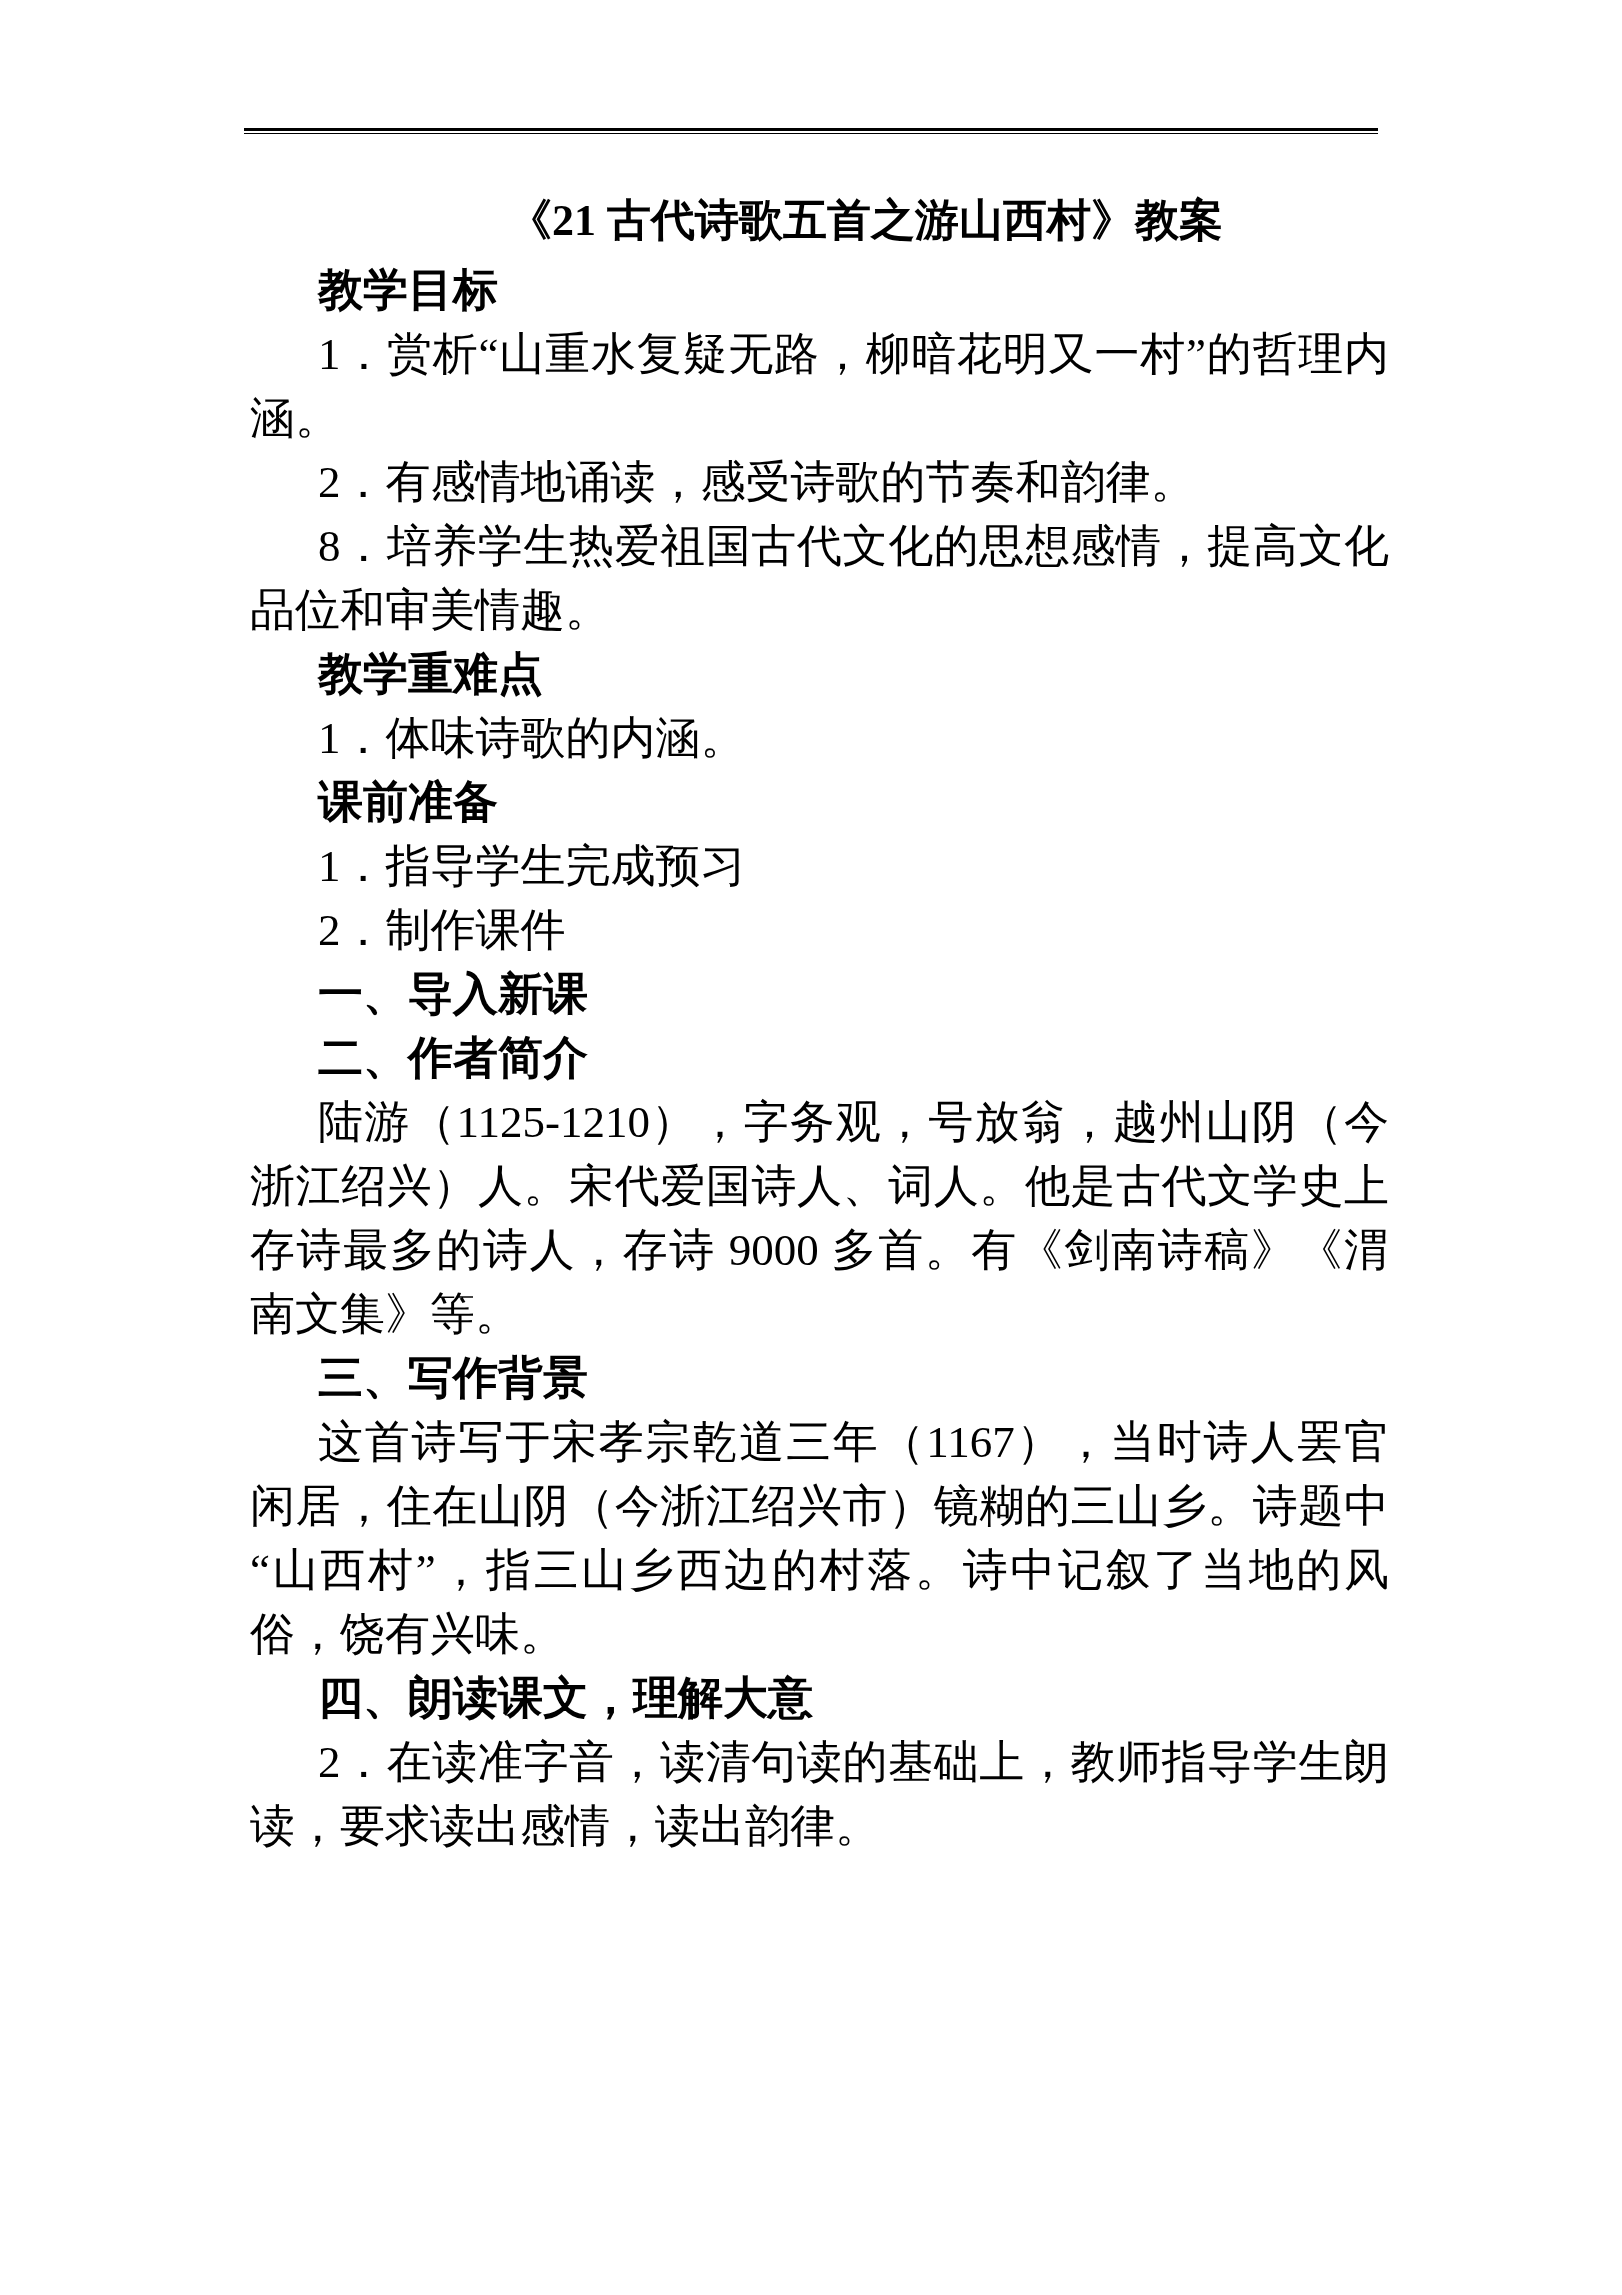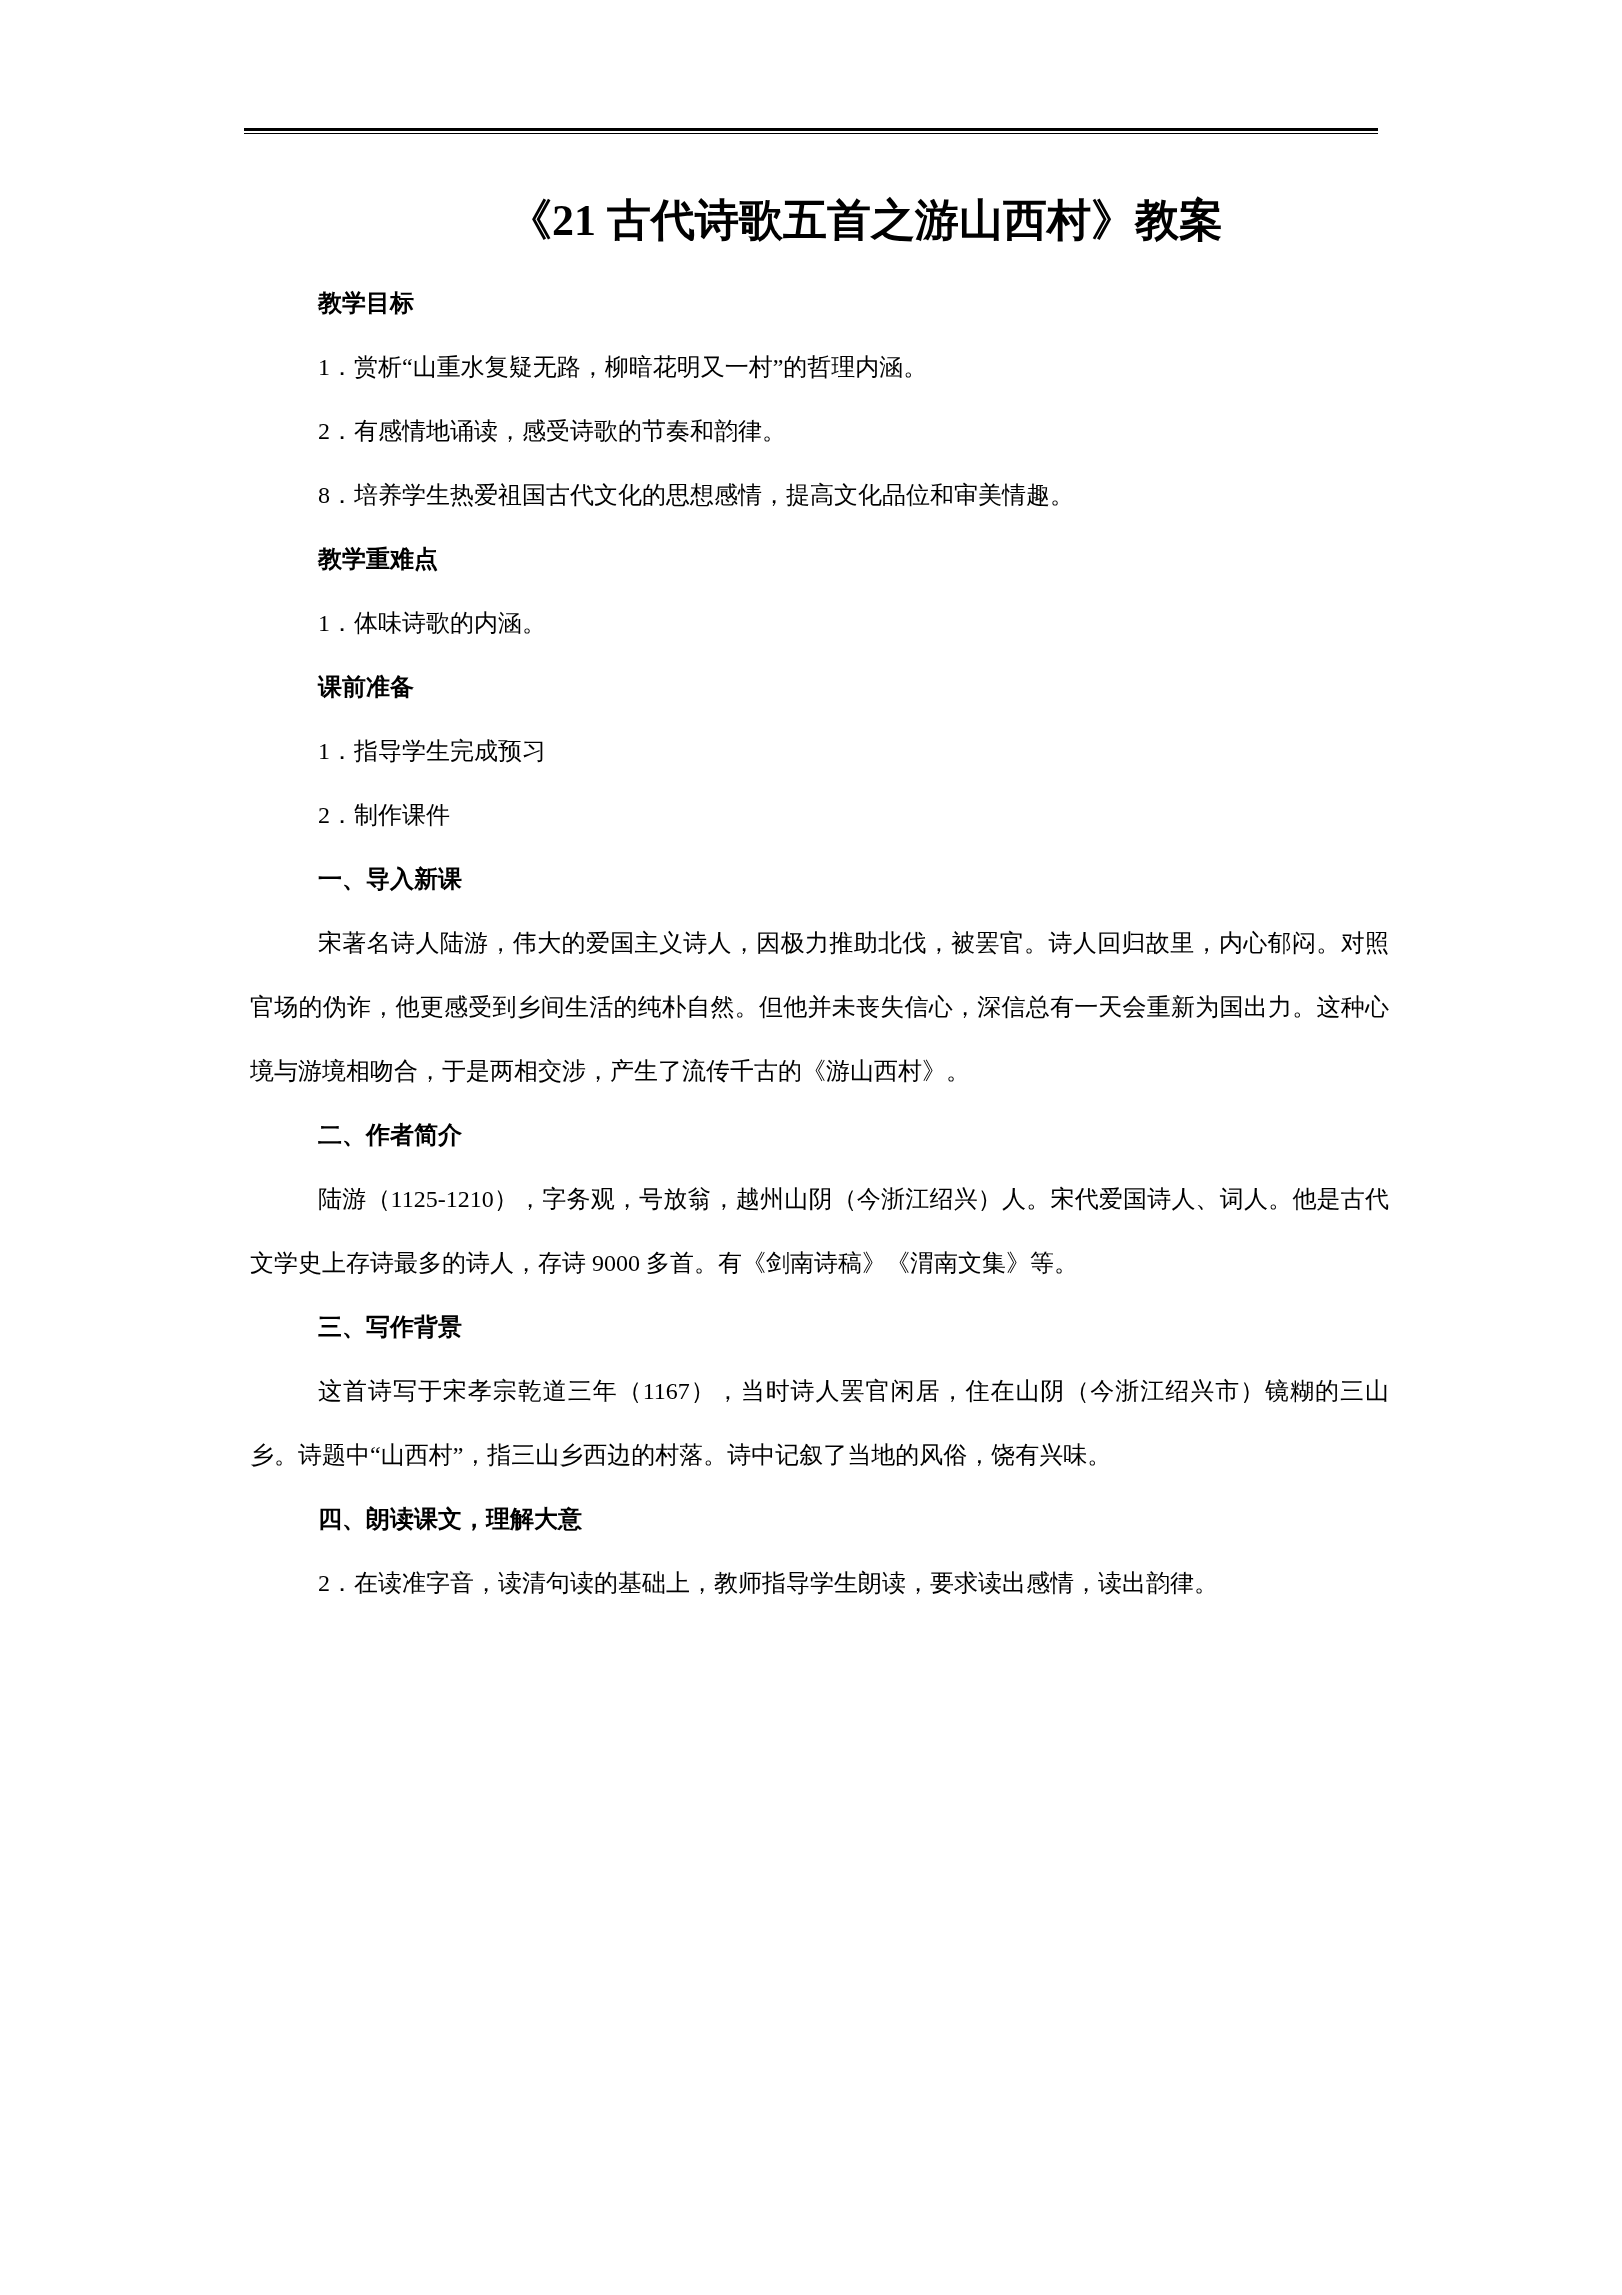--- a/index.html
+++ b/index.html
@@ -35,23 +35,23 @@
     font-size: 44px;
     line-height: 55px;
     font-weight: bold;
     text-align: center;
     text-indent: 88px;
     white-space: nowrap;
   }
   .doc-body {
     position: absolute;
     left: 250px;
-    top: 271px;
+    top: 258px;
     width: 1139px;
-    font-size: 24px;
+    font-size: 45px;
     line-height: 64px;
     text-align: justify;
   }
   .doc-body p {
     margin: 0;
     padding: 0;
     text-indent: 68px;
   }
   .doc-body p.heading {
     font-weight: bold;
@@ -67,21 +67,20 @@
       <p class="heading">教学目标</p>
       <p class="body-text">1．赏析“山重水复疑无路，柳暗花明又一村”的哲理内涵。</p>
       <p class="body-text">2．有感情地诵读，感受诗歌的节奏和韵律。</p>
       <p class="body-text">8．培养学生热爱祖国古代文化的思想感情，提高文化品位和审美情趣。</p>
       <p class="heading">教学重难点</p>
       <p class="body-text">1．体味诗歌的内涵。</p>
       <p class="heading">课前准备</p>
       <p class="body-text">1．指导学生完成预习</p>
       <p class="body-text">2．制作课件</p>
       <p class="heading">一、导入新课</p>
-      <p class="body-text">宋著名诗人陆游，伟大的爱国主义诗人，因极力推助北伐，被罢官。诗人回归故里，内心郁闷。对照官场的伪诈，他更感受到乡间生活的纯朴自然。但他并未丧失信心，深信总有一天会重新为国出力。这种心境与游境相吻合，于是两相交涉，产生了流传千古的《游山西村》。</p>
       <p class="heading">二、作者简介</p>
       <p class="body-text">陆游（1125-1210），字务观，号放翁，越州山阴（今浙江绍兴）人。宋代爱国诗人、词人。他是古代文学史上存诗最多的诗人，存诗 9000 多首。有《剑南诗稿》《渭南文集》等。</p>
       <p class="heading">三、写作背景</p>
       <p class="body-text">这首诗写于宋孝宗乾道三年（1167），当时诗人罢官闲居，住在山阴（今浙江绍兴市）镜糊的三山乡。诗题中“山西村”，指三山乡西边的村落。诗中记叙了当地的风俗，饶有兴味。</p>
       <p class="heading">四、朗读课文，理解大意</p>
       <p class="body-text">2．在读准字音，读清句读的基础上，教师指导学生朗读，要求读出感情，读出韵律。</p>
     </div>
 </div>
 
 

